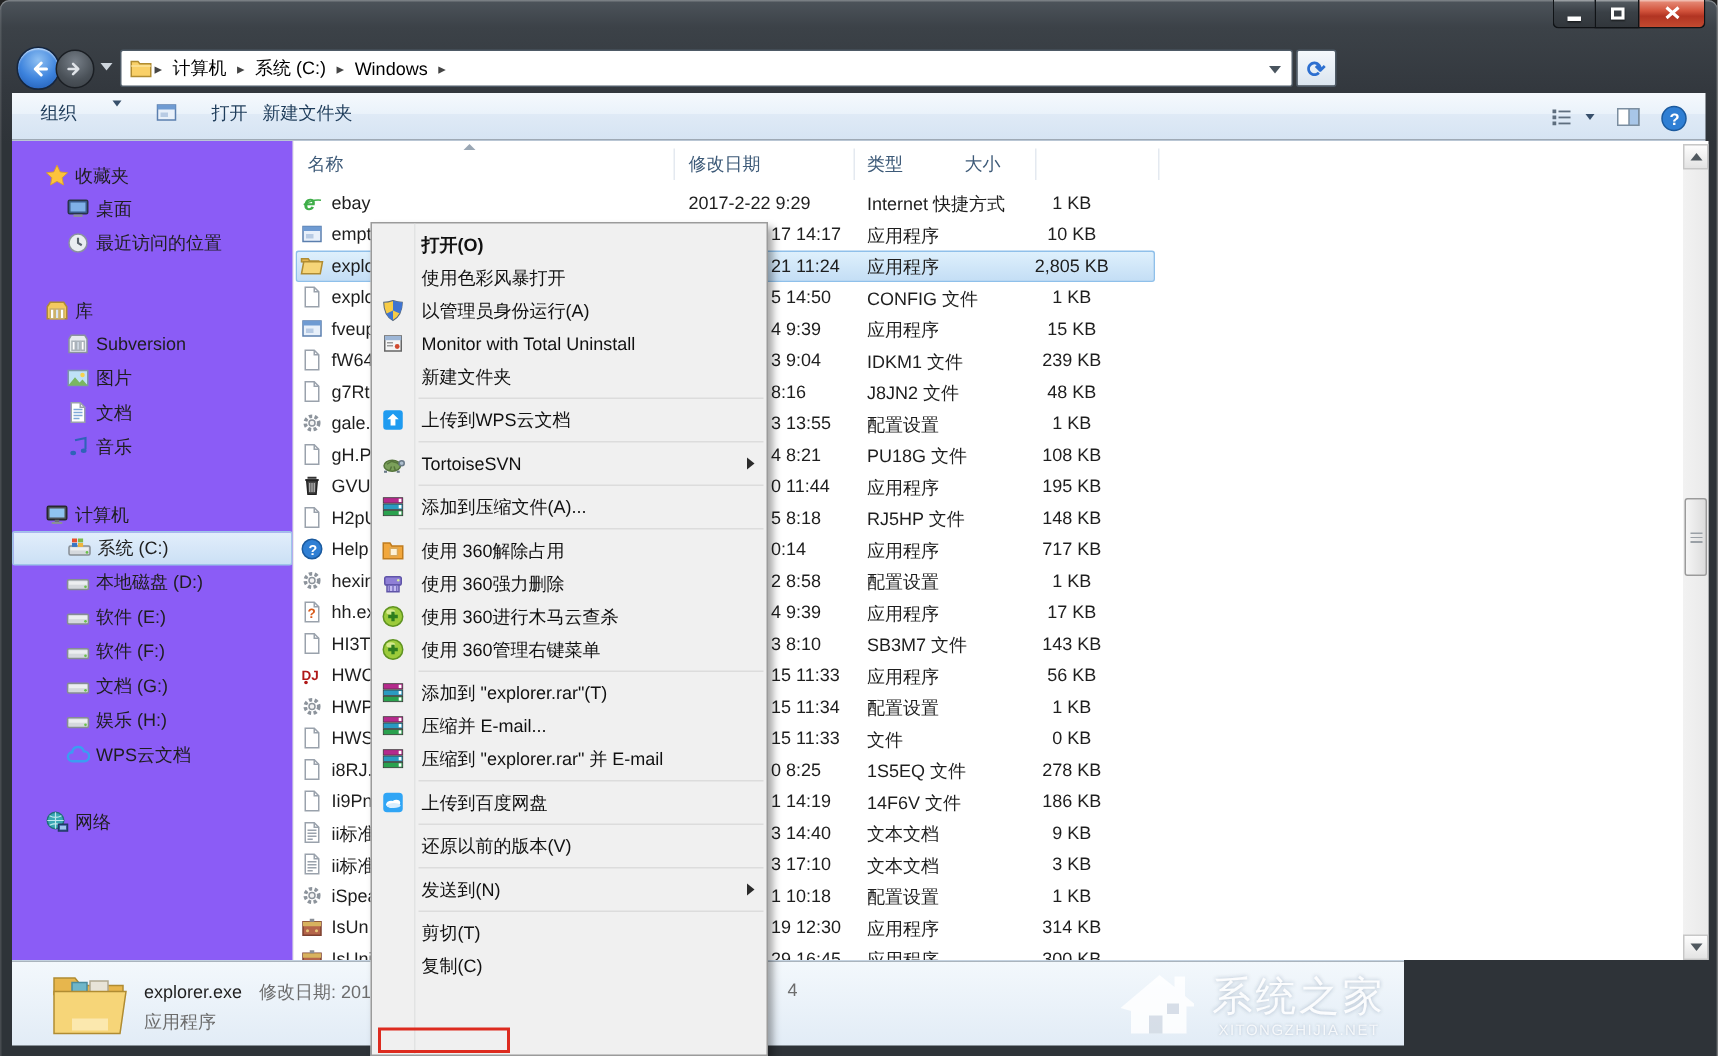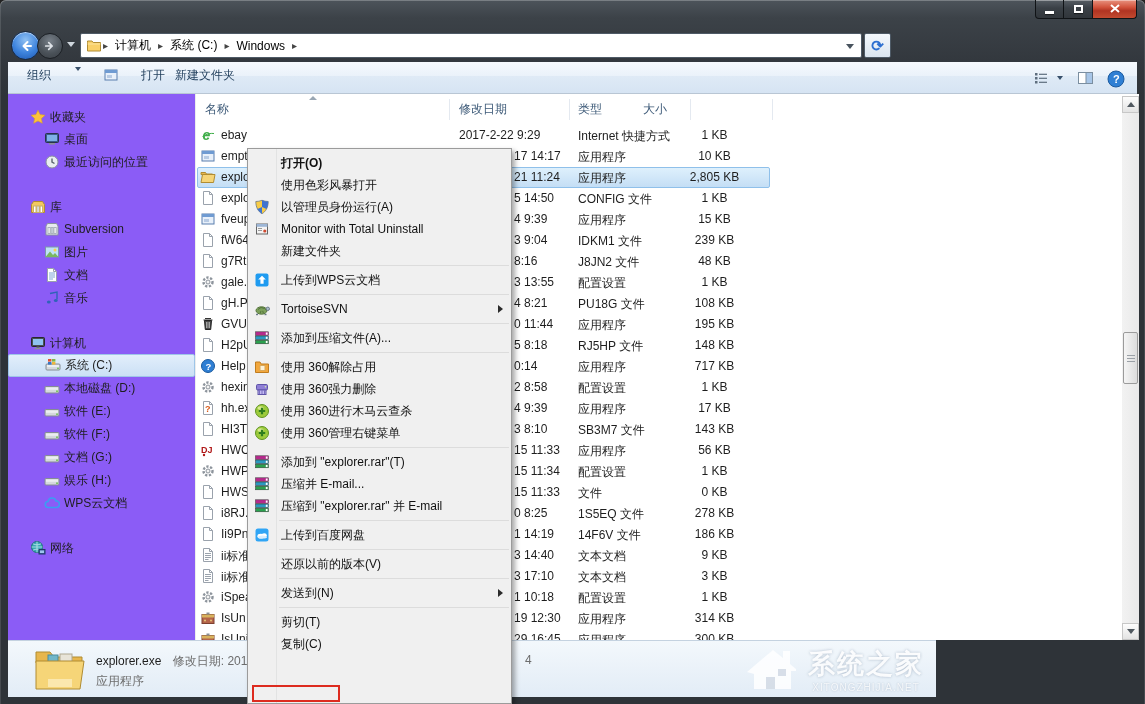--- a/index.html
+++ b/index.html
@@ -74,21 +74,21 @@
 .d-icon{position:absolute;left:26px;top:6px}
 .d-line1{position:absolute;left:88px;top:12px}
 .d-line2{position:absolute;left:88px;top:32px}
 .d-name{color:#1e1e1e;margin-right:8px}
 .d-gray{color:#6d6d6d}
 .d-tail{position:absolute;left:517px;top:12px;color:#6d6d6d}
 .d-size{position:absolute;left:152px;top:0;color:#6d6d6d}
 
 .watermark{position:absolute;right:12px;top:2px;display:flex;align-items:center;opacity:.92}
 .wm-text{margin-left:6px;text-align:center}
-.wm-title{font-size:27px;font-weight:bold;color:rgba(255,255,255,.95);text-shadow:0 0 3px rgba(110,130,155,.55);letter-spacing:2px}
+.wm-title{font-size:27px;font-weight:normal;color:rgba(255,255,255,.95);text-shadow:0 0 3px rgba(110,130,155,.55);letter-spacing:2px}
 .wm-sub{font-size:10px;color:rgba(255,255,255,.85);text-shadow:0 0 2px rgba(110,130,155,.5);letter-spacing:1px}
 
 .cmenu{position:absolute;left:247px;top:148px;width:265px;height:556px;background:#f0f0f0;border:1px solid #9b9b9b;box-shadow:3px 3px 5px rgba(0,0,0,.35);padding-top:3px;overflow:hidden}
 .cmenu::before{content:"";position:absolute;left:28px;top:0;bottom:0;border-left:1px solid #e2e3e3}
 .mitem{position:relative;height:22px;line-height:22px;padding-left:33px;white-space:nowrap;color:#111}
 .mitem.bold{font-weight:bold}
 .mitem .icn{position:absolute;left:6px;top:3px}
 .marrow{position:absolute;right:8px;top:7px;width:0;height:0;border-top:4px solid transparent;border-bottom:4px solid transparent;border-left:5px solid #2b2b2b}
 .msep{height:7px;position:relative}
 .msep::after{content:"";position:absolute;left:31px;right:2px;top:3px;border-top:1px solid #dcdcdc}

